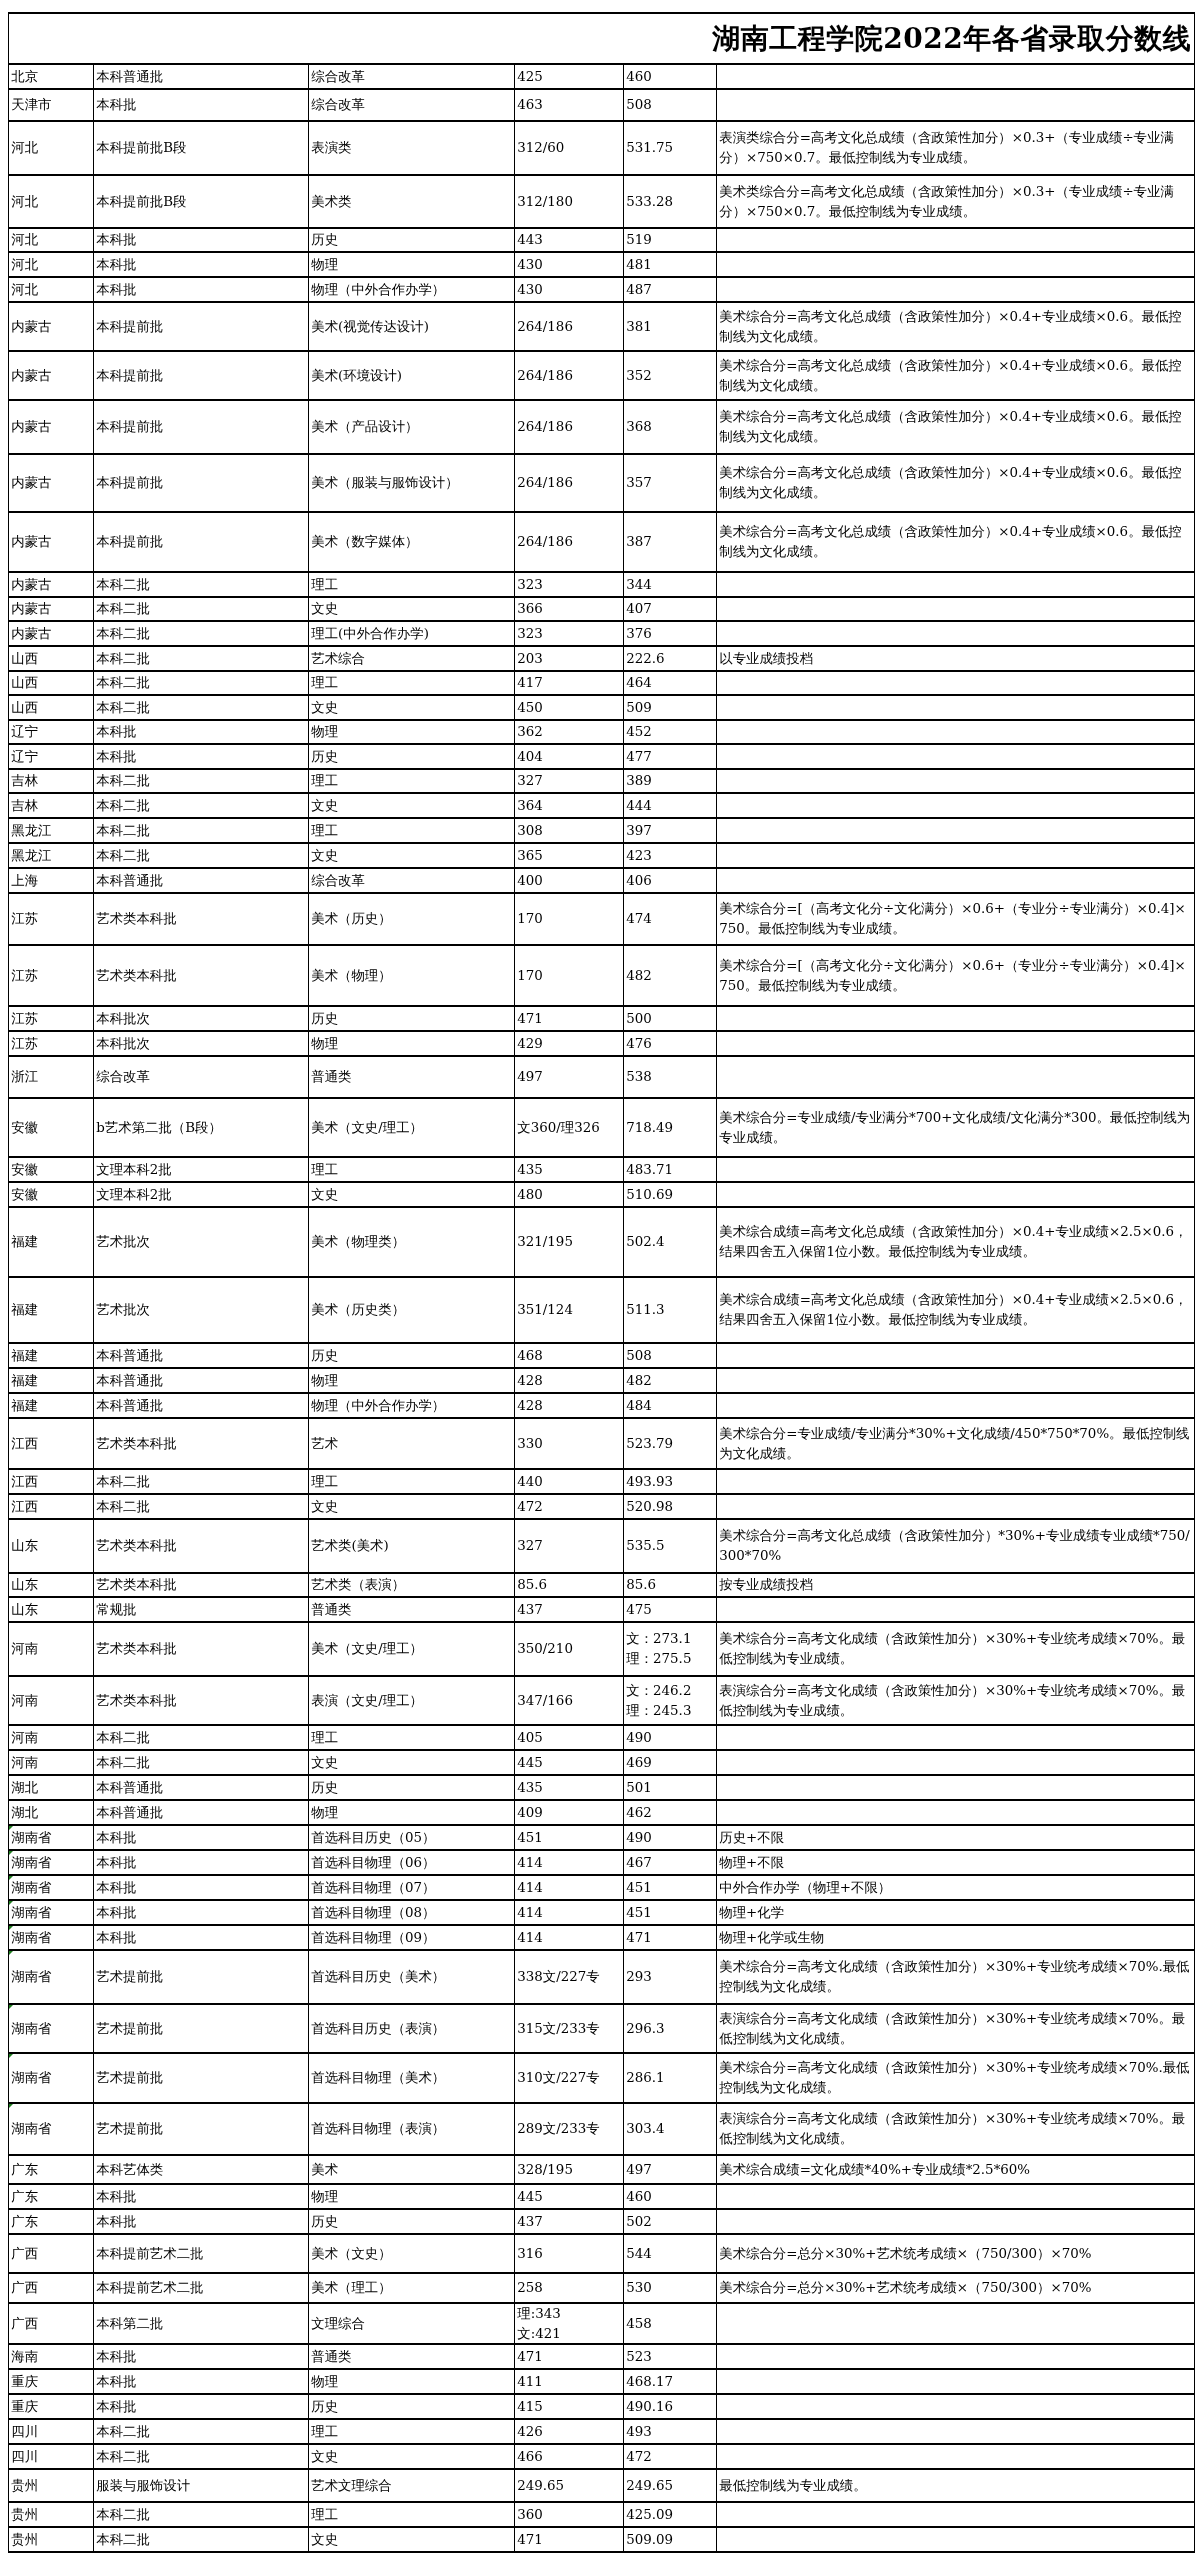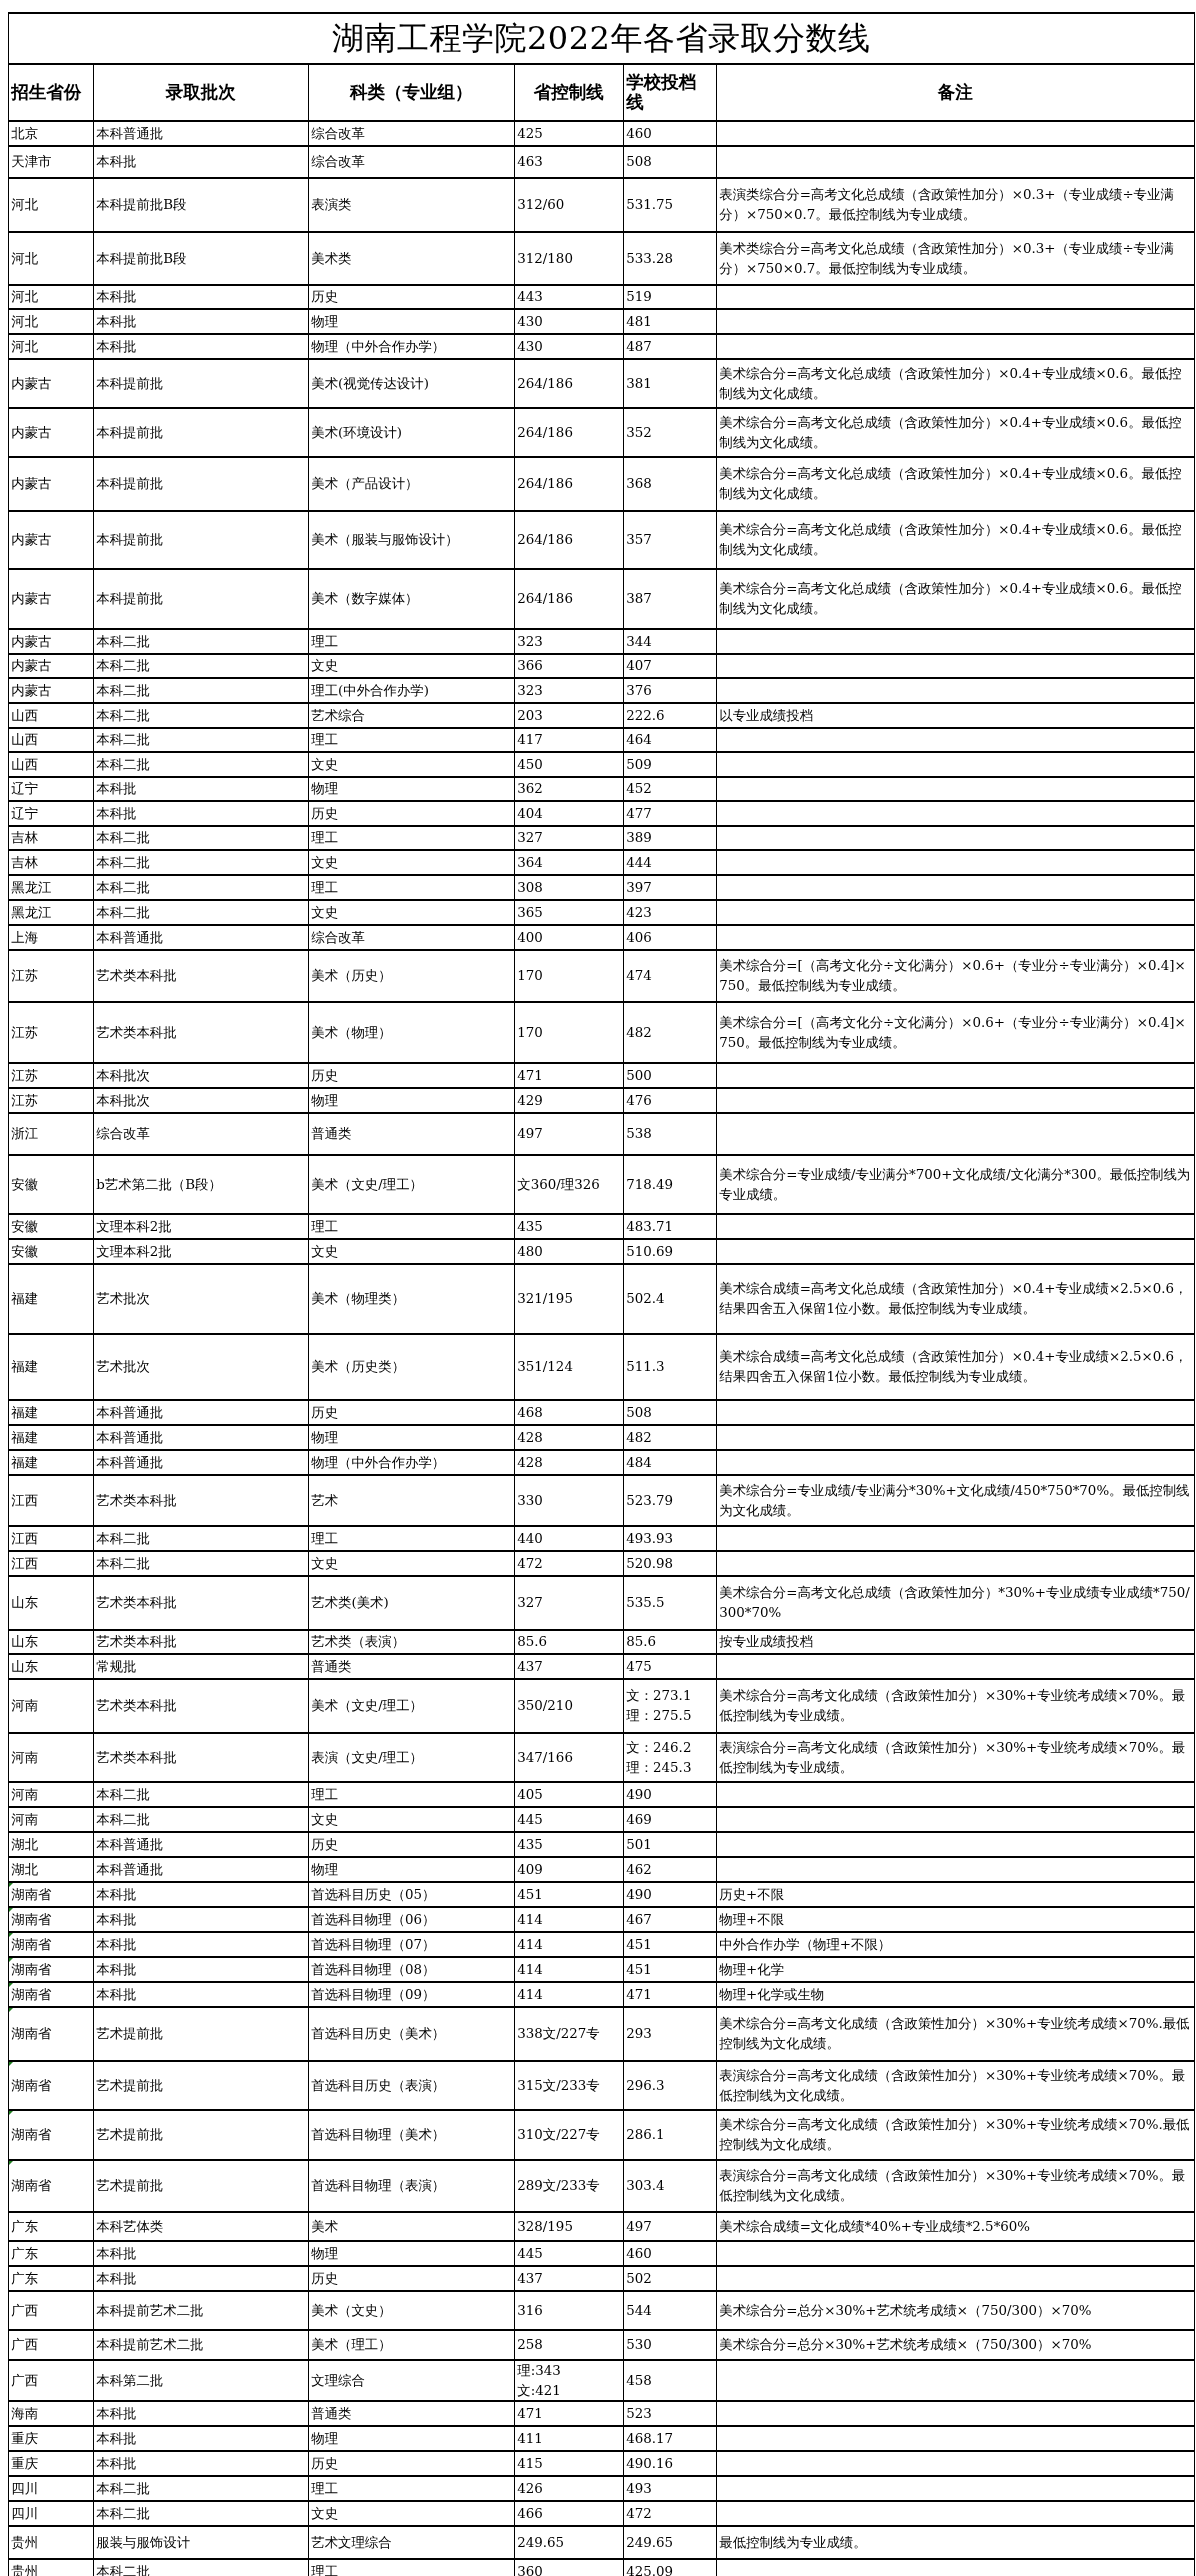--- a/index.html
+++ b/index.html
@@ -3,21 +3,21 @@
 <meta charset="utf-8">
 <style>
   html, body { margin: 0; padding: 0; background: #ffffff; }
   body { width: 1196px; height: 3111px; position: relative; overflow: hidden;
          font-family: "DejaVu Serif", "Liberation Serif", serif; color: #000; }
   .tbl { position: absolute; left: 7.7px; top: 12px; width: 1187px;
          border-collapse: collapse; table-layout: fixed; }
   .tbl td, .tbl th { border: 0.5px solid #000; padding: 0 2.6px; font-size: 13.4px; line-height: 19.6px;
          vertical-align: middle; text-align: left; font-weight: normal; overflow: hidden; word-break: break-all; }
   .tbl tr { border-bottom: 2.1px solid #000; }
-  .title td { height: 49px; text-align: center; font-size: 32px; font-weight: normal; letter-spacing: 0.5px;
+  .title td { height: 49px; text-align: right; font-size: 28px; font-weight: bold; letter-spacing: 0.5px;
               border-top: 2.1px solid #000; }
   .hdr th { height: 55px; text-align: center; font-size: 17.5px; font-weight: bold; }
   .hdr th.l { text-align: left; }
   .note { font-size: 13.4px; line-height: 19.6px; }
   .cell-prov { position: relative; }
   .flag { position: absolute; left: 0; top: 0; width: 0; height: 0;
           border-top: 4.1px solid #1e7d1e; border-right: 4.1px solid transparent; }
   .ml { white-space: pre-line; }
   .bottomish { vertical-align: bottom; padding-bottom: 1px; }
 </style>
@@ -30,28 +30,20 @@
       <col style="width:215px">
       <col style="width:206px">
     <col style="width:109px">
       <col style="width:93px">
       <col style="width:478px">
   </colgroup>
   <tbody id="tbody">
     <tr class="title">
       <td colspan="6">湖南工程学院2022年各省录取分数线</td>
     </tr>
-    <tr class="hdr">
-      <th class="l">招生省份</th>
-      <th>录取批次</th>
-      <th>科类（专业组）</th>
-      <th>省控制线</th>
-      <th class="l">学校投档线</th>
-      <th>备注</th>
-    </tr>
   <tr style="height: 25px;">
         <td class="cell-prov">北京</td>
         <td>本科普通批</td>
         <td>综合改革</td>
         <td class="ml">425</td>
         <td class="ml">460</td>
         <td class="note"></td>
       </tr>
       <tr style="height: 32px;">
         <td class="cell-prov">天津市</td>

